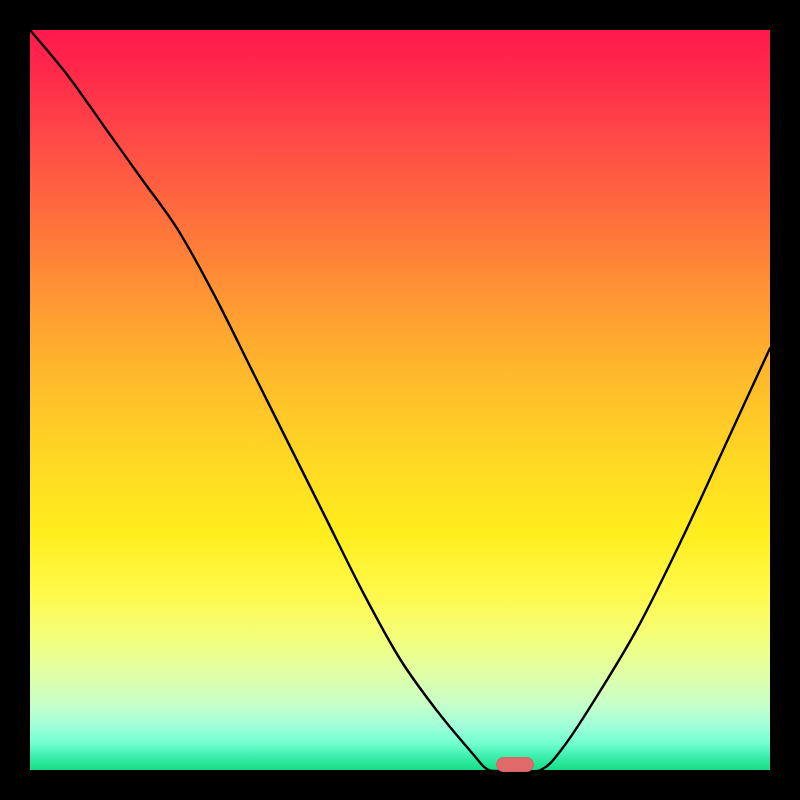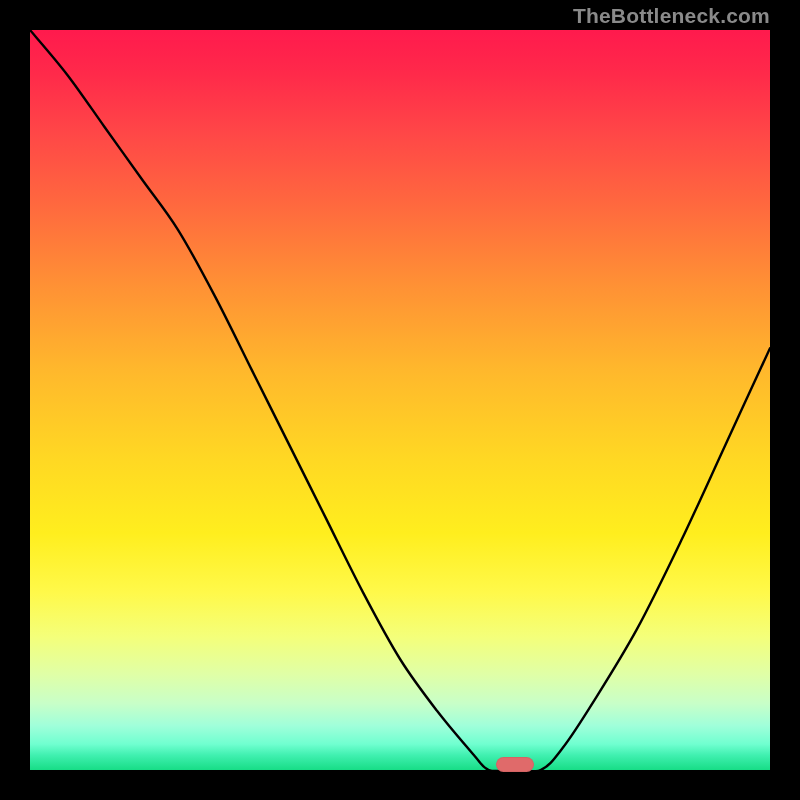--- a/index.html
+++ b/index.html
@@ -68,21 +68,20 @@
     border-radius: 8px;
     background: #e06a6a;
     box-shadow: 0 0 0 1px rgba(0,0,0,0.05) inset;
   }
 </style>
 </head>
 <body>
 
 <div class="frame">
 
-  <div class="watermark">TheBottleneck.com</div>
 
   <div class="plot-area">
 
     <svg class="curve" viewBox="0 0 740 740" preserveAspectRatio="none">
       <path id="curve-path" fill="none" stroke="#000" stroke-width="2.4" stroke-linejoin="round" stroke-linecap="round" d="M 0.0 0.0 C 6.2 7.4, 24.7 28.4, 37.0 44.4 C 49.3 60.4, 61.7 78.9, 74.0 96.2 C 86.3 113.5, 98.7 130.7, 111.0 148.0 C 123.3 165.3, 135.7 180.1, 148.0 199.8 C 160.3 219.5, 172.7 243.0, 185.0 266.4 C 197.3 289.8, 209.7 315.7, 222.0 340.4 C 234.3 365.1, 246.7 389.7, 259.0 414.4 C 271.3 439.1, 283.7 463.7, 296.0 488.4 C 308.3 513.1, 320.7 539.0, 333.0 562.4 C 345.3 585.8, 357.7 609.3, 370.0 629.0 C 382.3 648.7, 394.7 664.8, 407.0 680.8 C 419.3 696.8, 435.4 715.3, 444.0 725.2 C 452.6 735.1, 452.6 737.5, 458.8 740.0 C 465.0 742.5, 472.4 740.0, 481.0 740.0 C 489.6 740.0, 502.0 743.7, 510.6 740.0 C 519.2 736.3, 524.2 728.9, 532.8 717.8 C 541.4 706.7, 550.1 693.1, 562.4 673.4 C 574.7 653.7, 592.0 626.5, 606.8 599.4 C 621.6 572.3, 636.4 541.4, 651.2 510.6 C 666.0 479.8, 680.8 446.5, 695.6 414.4 C 710.4 382.3, 732.6 334.2, 740.0 318.2"></path>
     </svg>
 
     <div id="opt-marker" class="marker" style="left: 465.7px; top: 726.58px;"></div>
 
   </div>

